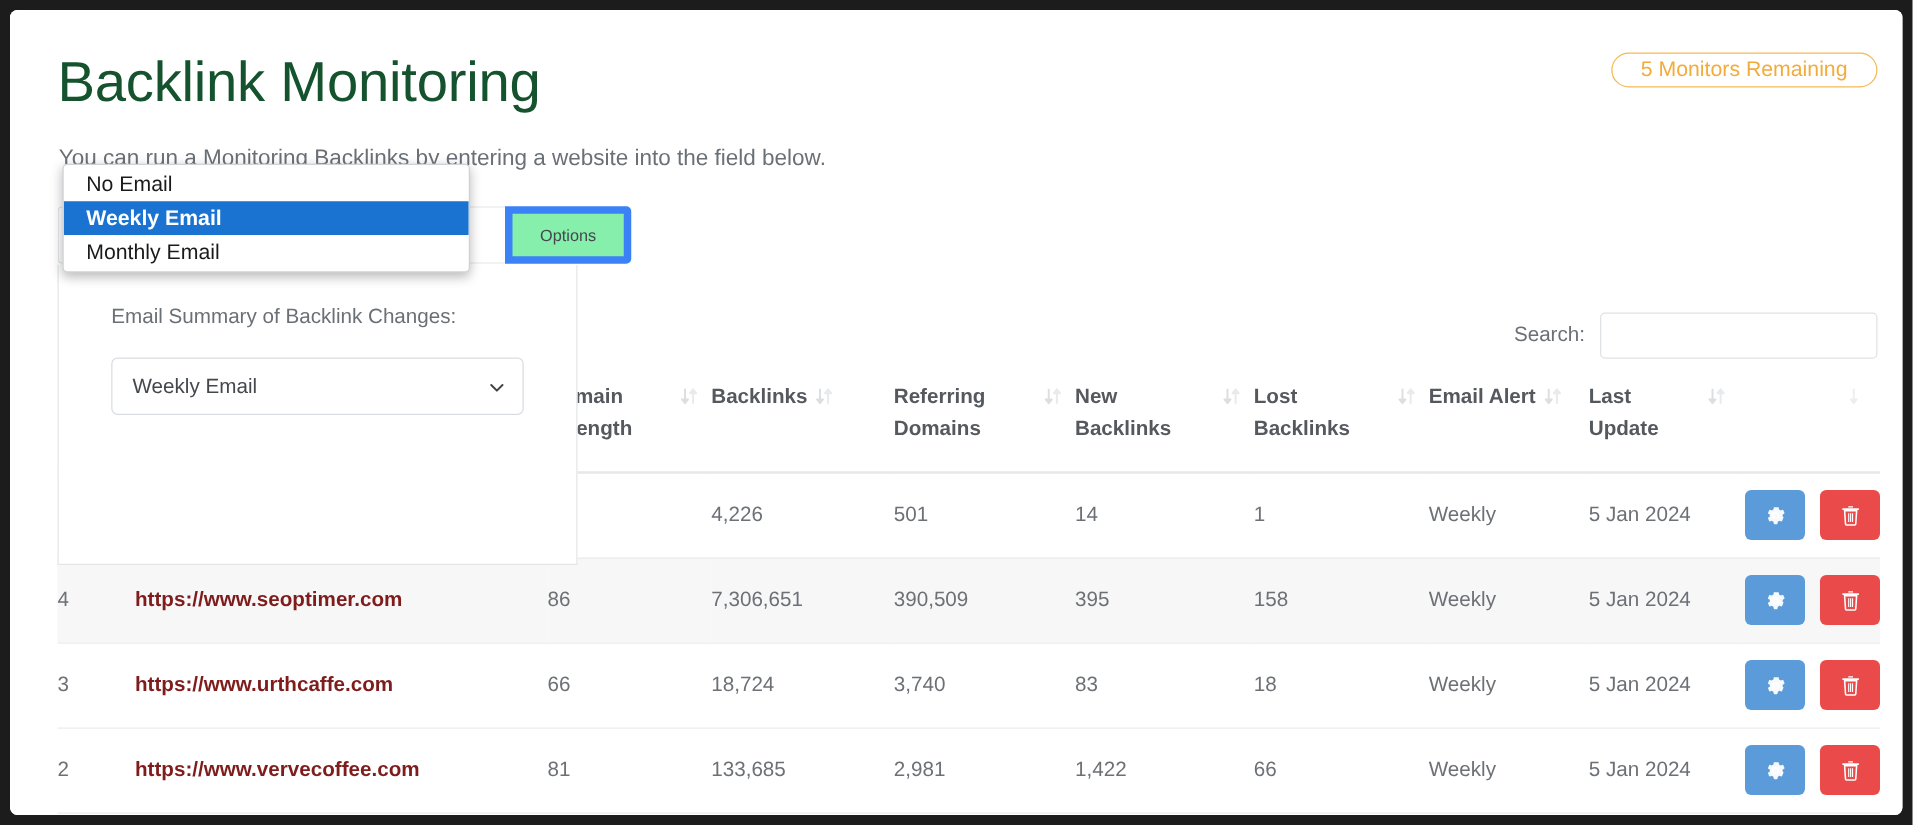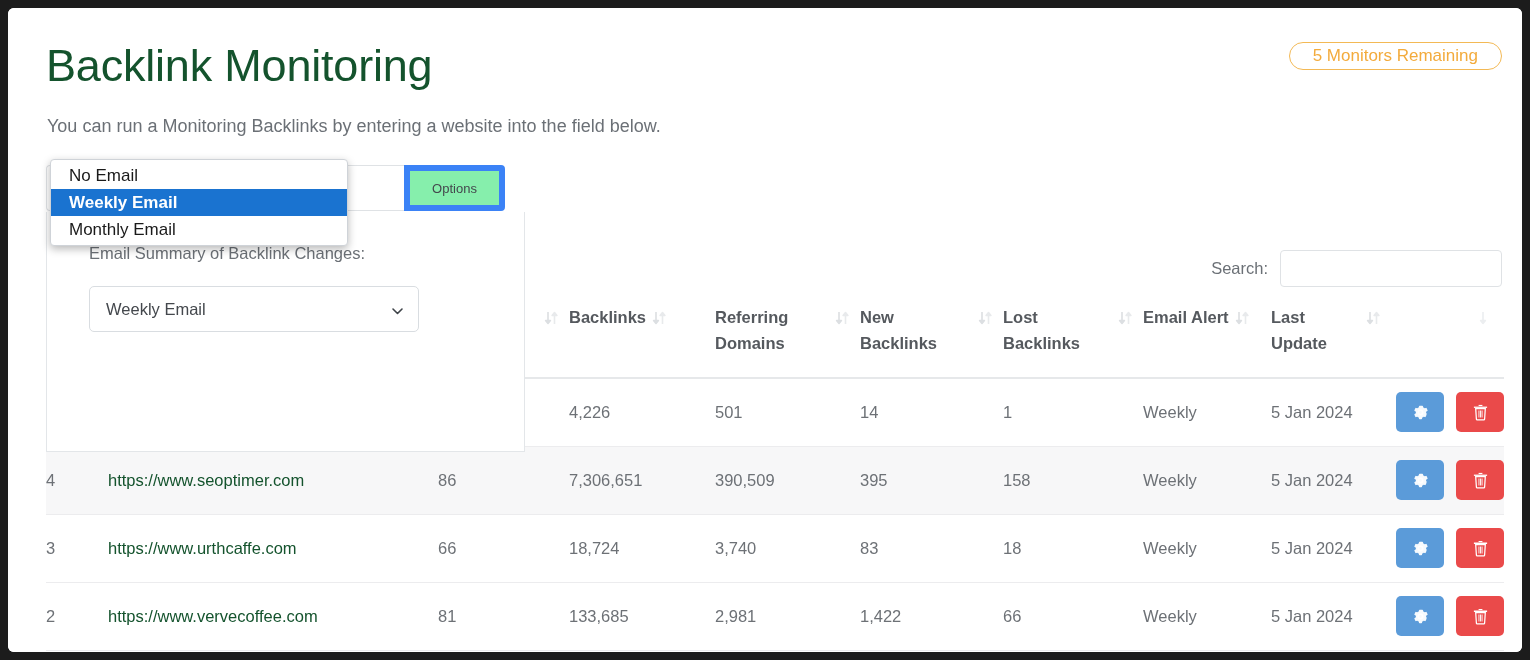--- a/index.html
+++ b/index.html
@@ -95,21 +95,21 @@
     cursor: pointer;
     display: flex;
     align-items: center;
     justify-content: center;
   }
 
   
   .options-panel {
     position: absolute;
     left: 38px; top: 204px;
-    width: 479px;
+    width: 416px;
     height: 240px;
     background: #ffffff;
     border: 1px solid #e3e6e9;
     border-top: none;
     z-index: 20;
   }
   .options-label {
     position: absolute;
     left: 42px; top: 32px;
     font-size: 16.5px;
@@ -136,29 +136,28 @@
     right: 14px; top: 50%;
     transform: translateY(-50%);
     width: 13px; height: 13px;
     display: block;
   }
 
   
   .select-dropdown {
     position: absolute;
     left: 42px; top: 123px;
-    width: 298px;
+    width: 326px;
     background: #ffffff;
     border: 1px solid #cfd3d8;
     border-radius: 4px;
     box-shadow: 0 3px 9px rgba(0,0,0,0.28);
     z-index: 40;
     padding: 2px 0 2px 0;
     overflow: hidden;
-    margin-top: 28px;
   }
   .select-option {
     height: 27px;
     display: flex;
     align-items: center;
     padding: 0 7px 0 18px;
     font-size: 17px;
     color: #1a1a1a;
     cursor: pointer;
     white-space: nowrap;
@@ -247,22 +246,22 @@
     font-size: 16.5px;
     color: #6d7176;
     padding: 0;
     height: 68px;
     border-bottom: 1px solid #ececee;
     vertical-align: middle;
   }
   tr.row-highlight td { background: #f7f7f8; }
   td.col-num { color: #6d7176; }
   .site-link {
-    color: #14532d;
-    font-weight: normal;
+    color: #7f1d1d;
+    font-weight: bold;
     text-decoration: none;
     white-space: nowrap;
   }
   .actions-cell { text-align: right; padding-right: 4px; }
   .act-btn {
     display: inline-flex;
     align-items: center;
     justify-content: center;
     width: 48px; height: 40px;
     border: none;

